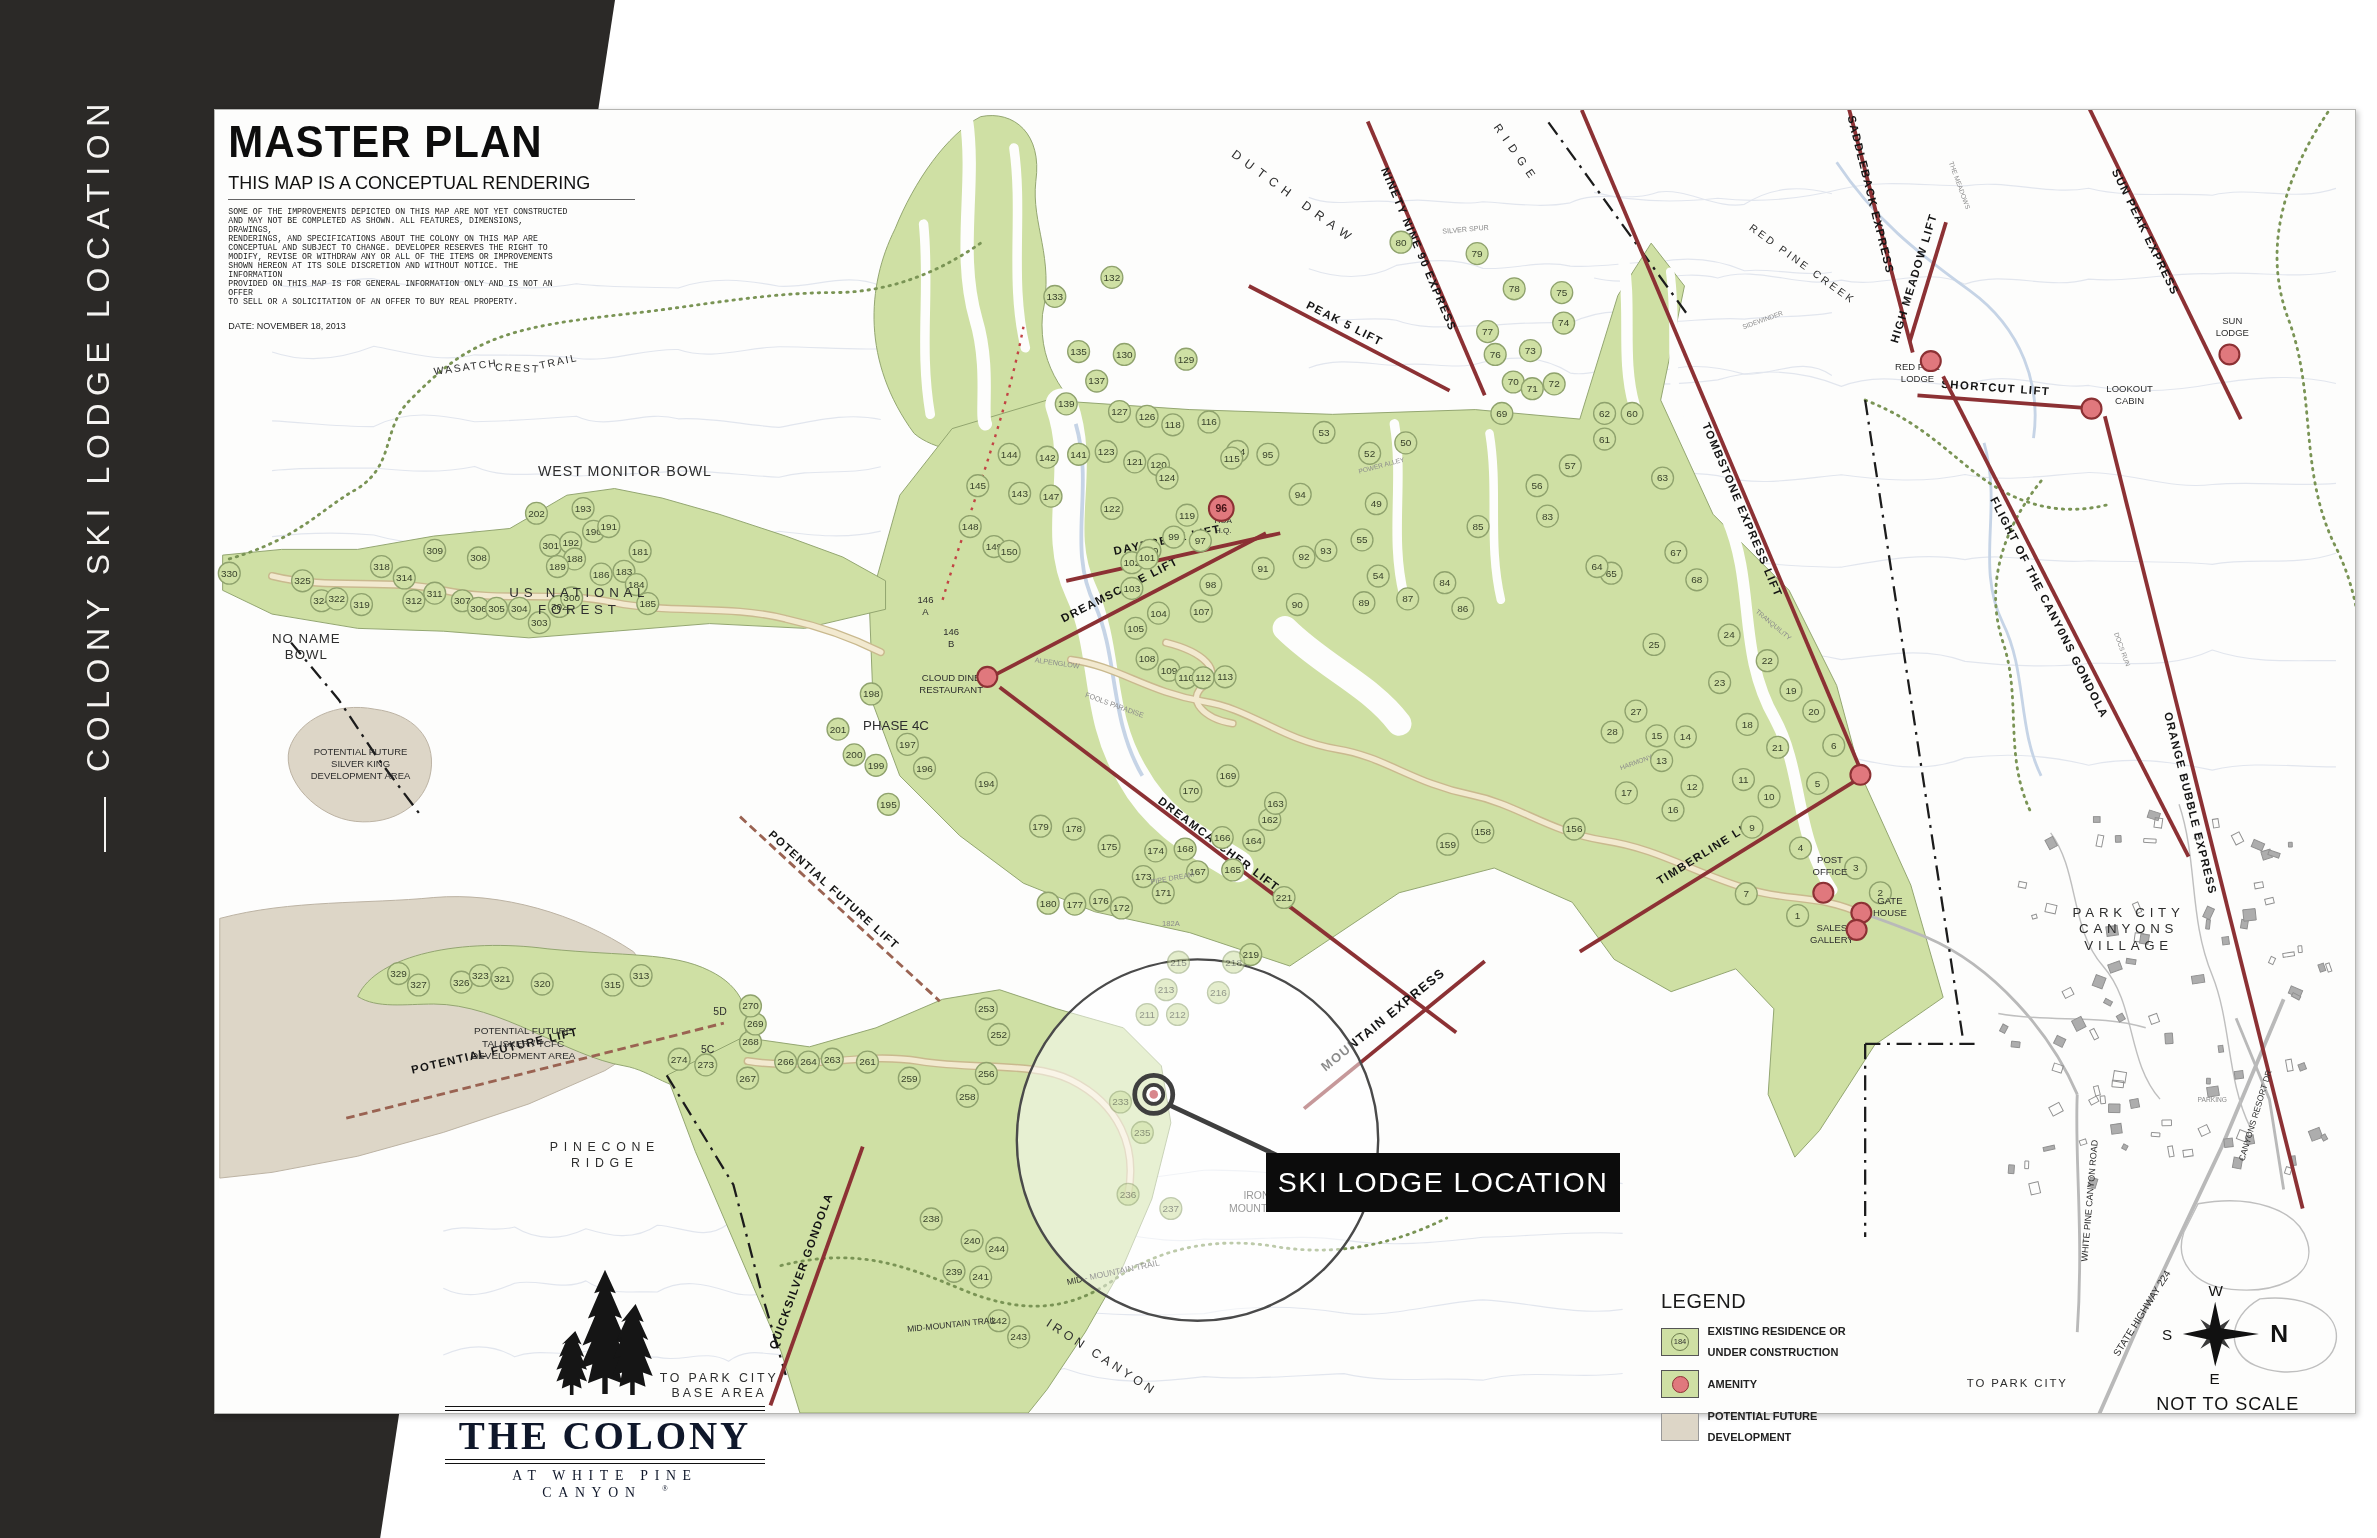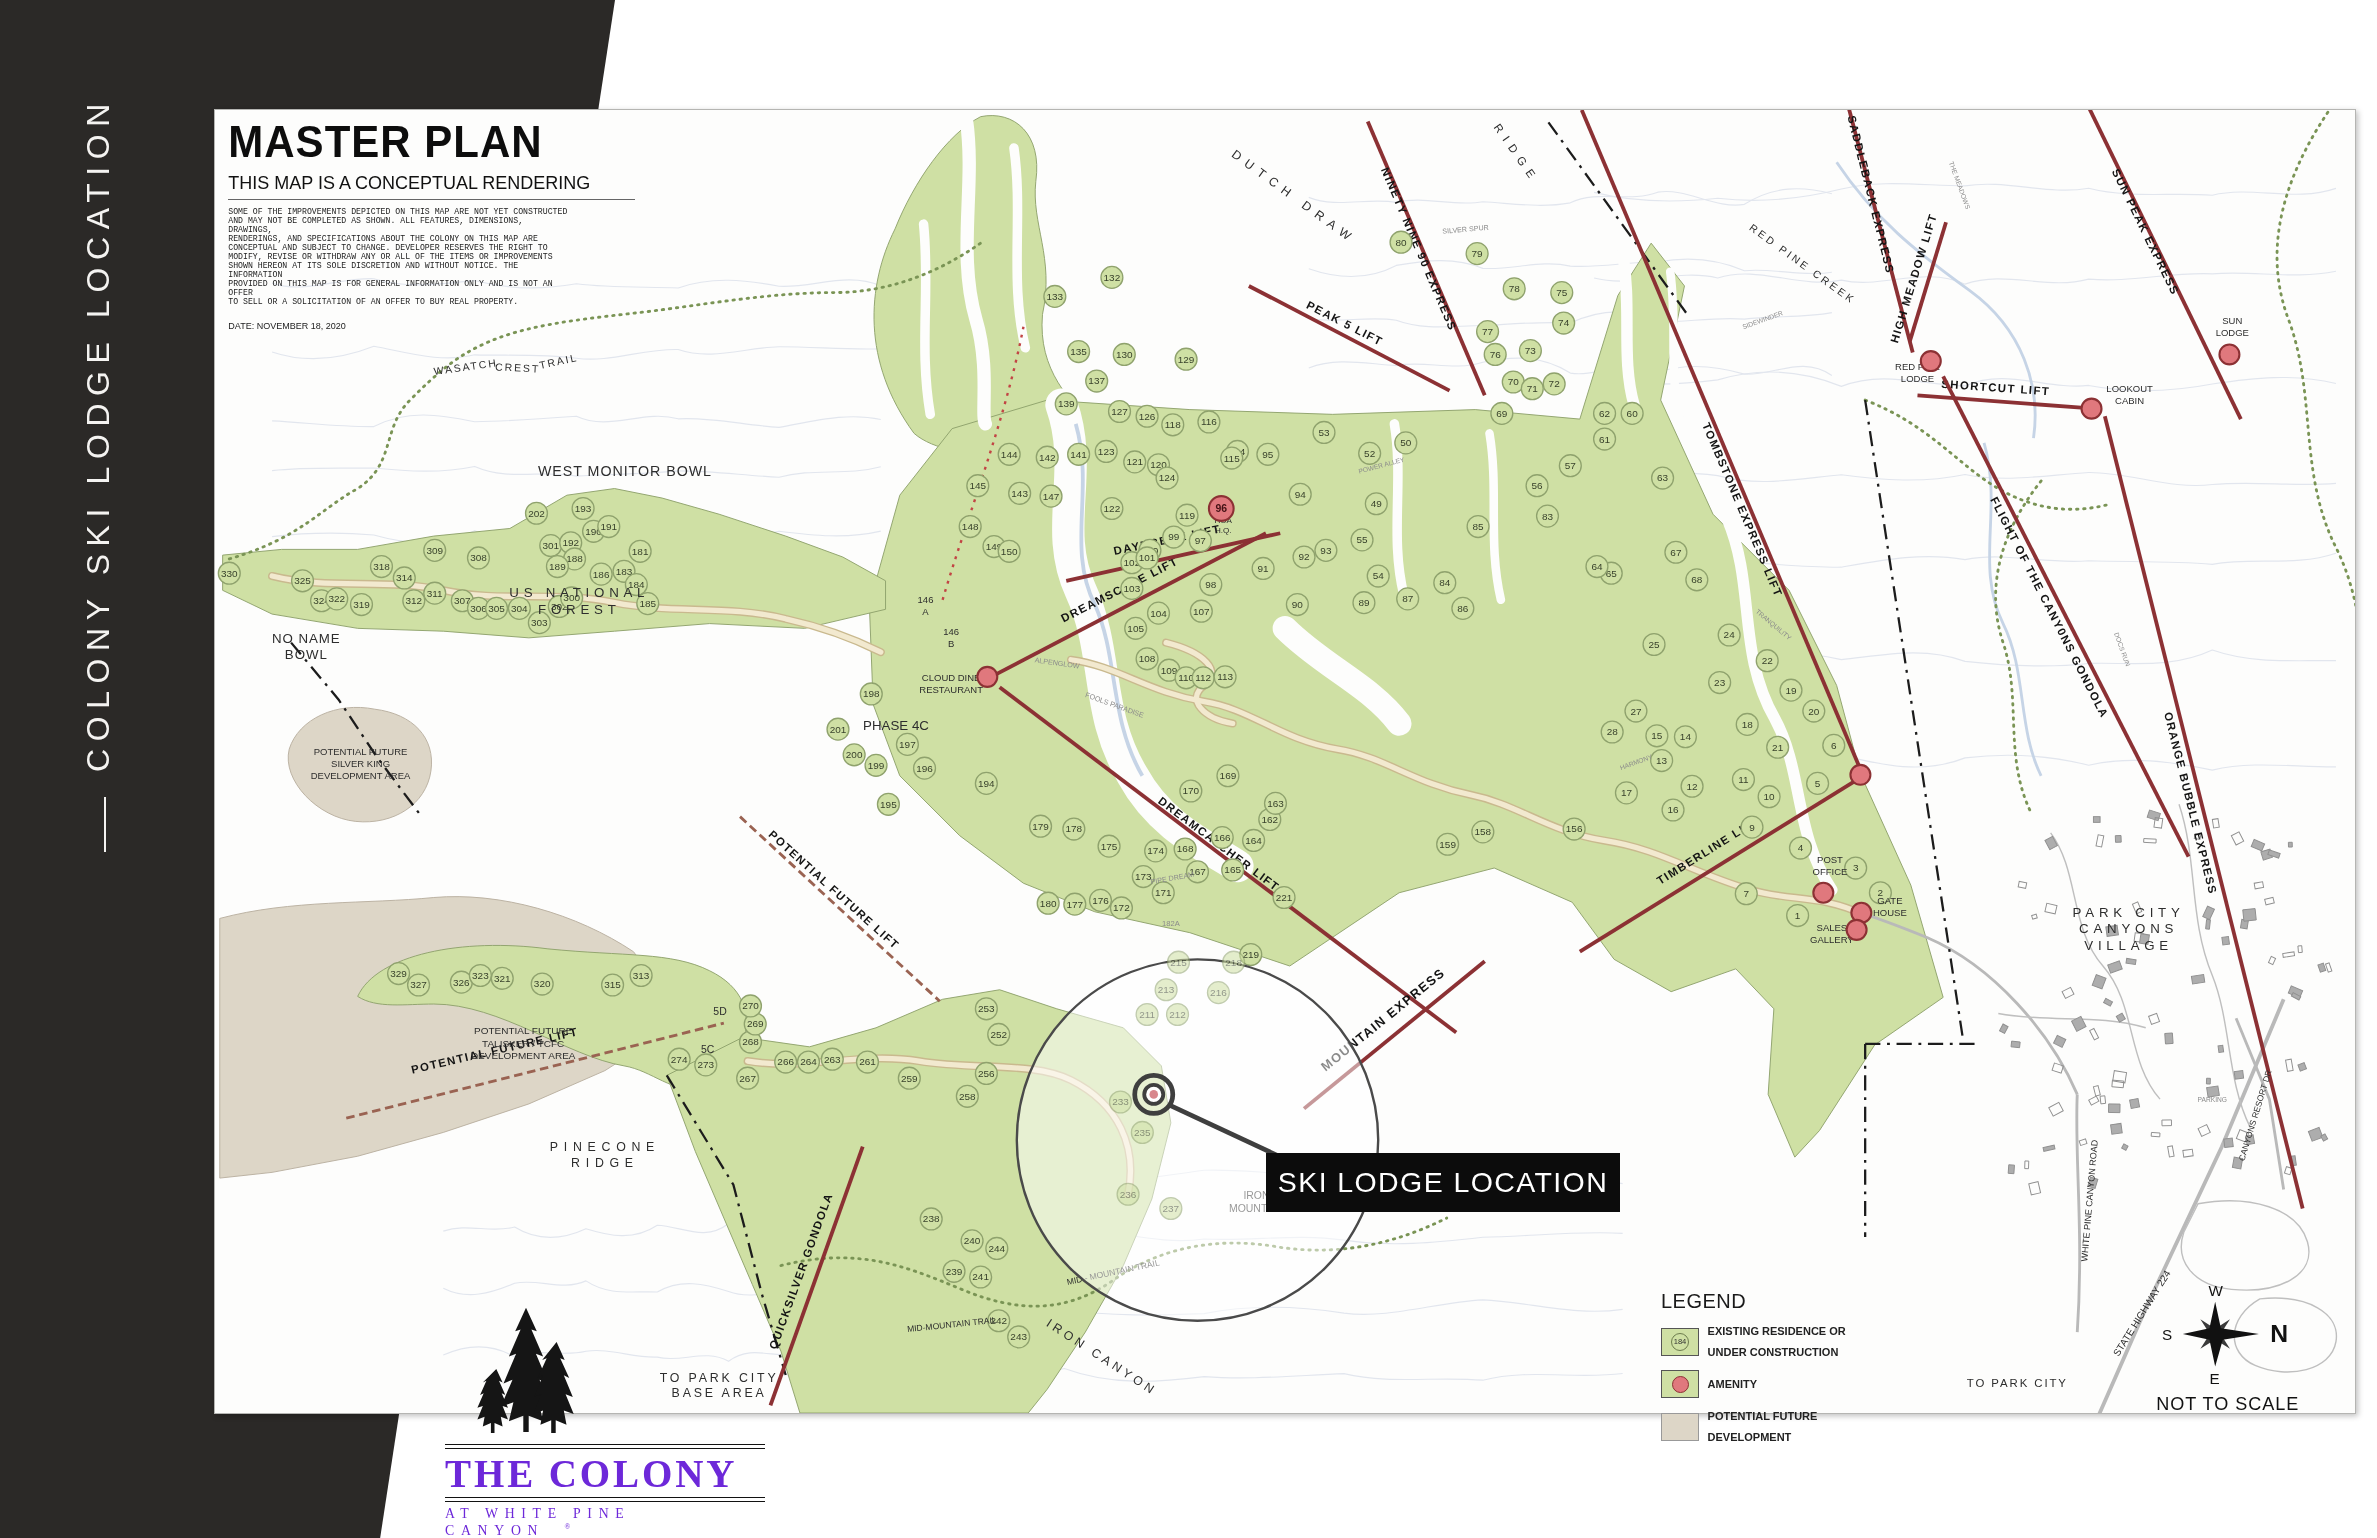--- a/index.html
+++ b/index.html
@@ -32,21 +32,21 @@
   .lg-row{display:flex;align-items:center;margin-bottom:7.6px;}
   .lg-swatch{width:36px;height:26px;border:1px solid #555;margin-right:8.6px;flex:0 0 auto;
              display:flex;align-items:center;justify-content:center;position:relative;}
   .lg-green{background:var(--green,#cfe0a4);}
   .lg-beige{background:var(--beige,#ddd6c7);border:1px solid #999;}
   .lg-lotcircle{width:16px;height:16px;border:1px solid #6d7c4e;border-radius:50%;font-size:7.6px;
                 display:flex;align-items:center;justify-content:center;color:#333;background:var(--green,#cfe0a4);}
   .lg-amenity{width:15px;height:15px;border-radius:50%;background:var(--amenity,#e0787d);border:1.9px solid var(--liftred,#8c3134);}
   .lg-label{font-size:11px;line-height:21px;font-weight:700;color:#222;white-space:pre-line;}
   
-  #logo{position:absolute;left:230px;top:1196px;width:320px;color:#6d28d9;}
+  #logo{position:absolute;left:230px;top:1158px;width:320px;text-align:center;color:#0f172a;}
   #logo-trees{height:135px;}
   .logo-rule{height:1px;background:#121212;}
   .logo-rule + .logo-rule{margin-top:2.9px;}
   #logo-name{font-family:"Liberation Serif",serif;font-size:39px;font-weight:700;letter-spacing:2.9px;margin:1.9px 0 1px 0;}
   #logo-tag{font-family:"Liberation Serif",serif;font-size:13.8px;letter-spacing:6.7px;margin-top:4.8px;}
   #logo-tag sup{font-size:7.6px;letter-spacing:0;}
   
   text{font-family:"Liberation Sans",sans-serif;}
   .lot-num{font-size:10.5px;fill:#38412b;}
   .lbl{fill:#2d2d2d;}
@@ -1240,21 +1240,21 @@
       <div id="mp-disclaimer">
           <div>SOME OF THE IMPROVEMENTS DEPICTED ON THIS MAP ARE NOT YET CONSTRUCTED</div>
           <div>AND MAY NOT BE COMPLETED AS SHOWN.  ALL FEATURES, DIMENSIONS, DRAWINGS,</div>
           <div>RENDERINGS, AND SPECIFICATIONS ABOUT THE COLONY ON THIS MAP ARE</div>
           <div>CONCEPTUAL AND SUBJECT TO CHANGE.  DEVELOPER RESERVES THE RIGHT TO</div>
           <div>MODIFY, REVISE OR WITHDRAW ANY OR ALL OF THE ITEMS OR IMPROVEMENTS</div>
           <div>SHOWN HEREON AT ITS SOLE DISCRETION AND WITHOUT NOTICE.  THE INFORMATION</div>
           <div>PROVIDED ON THIS MAP IS FOR GENERAL INFORMATION ONLY AND IS NOT AN OFFER</div>
           <div>TO SELL OR A SOLICITATION OF AN OFFER TO BUY REAL PROPERTY.</div>
         </div>
-      <div id="mp-date">DATE:  NOVEMBER 18, 2020</div>
+      <div id="mp-date">DATE:  NOVEMBER 18, 2013</div>
     </div>
 
     <div id="callout">
       <span>SKI LODGE LOCATION</span>
     </div>
 
     <div id="legend">
       <h3>LEGEND</h3>
       <div id="legend-rows">
           <div class="lg-row">

